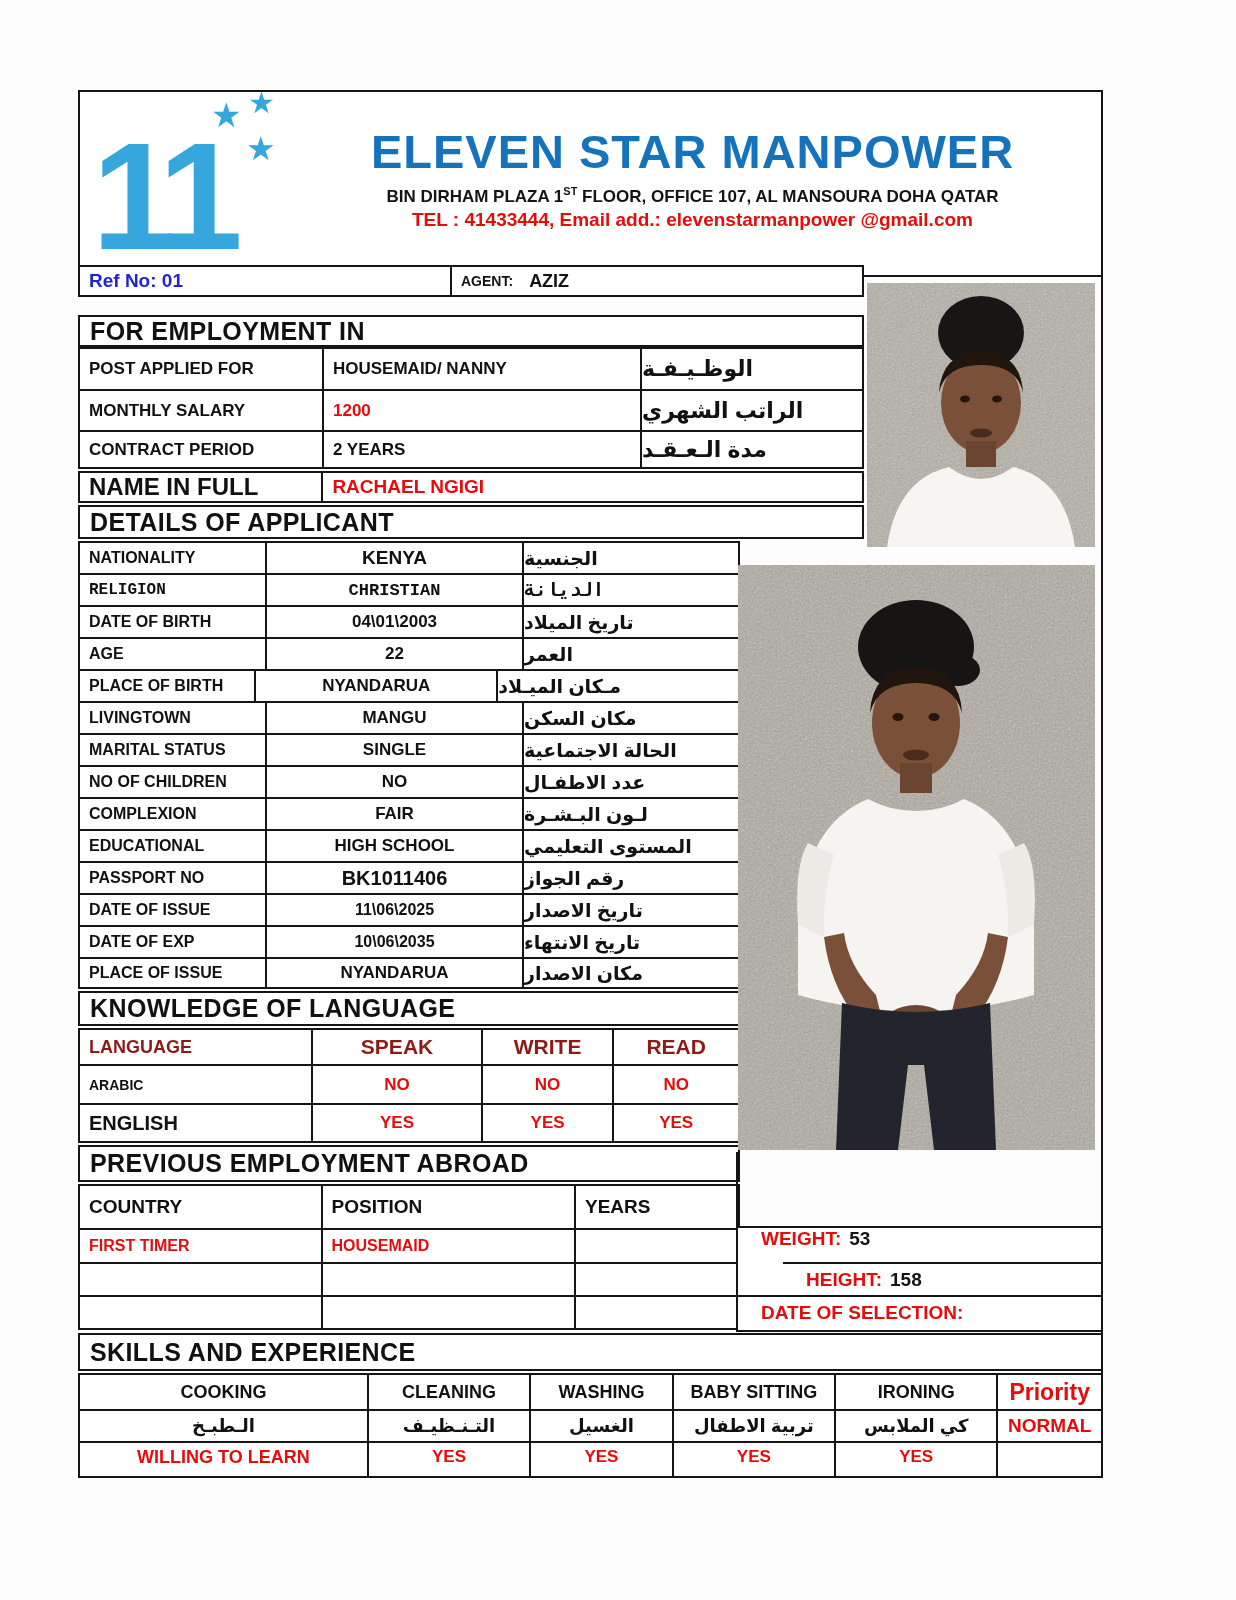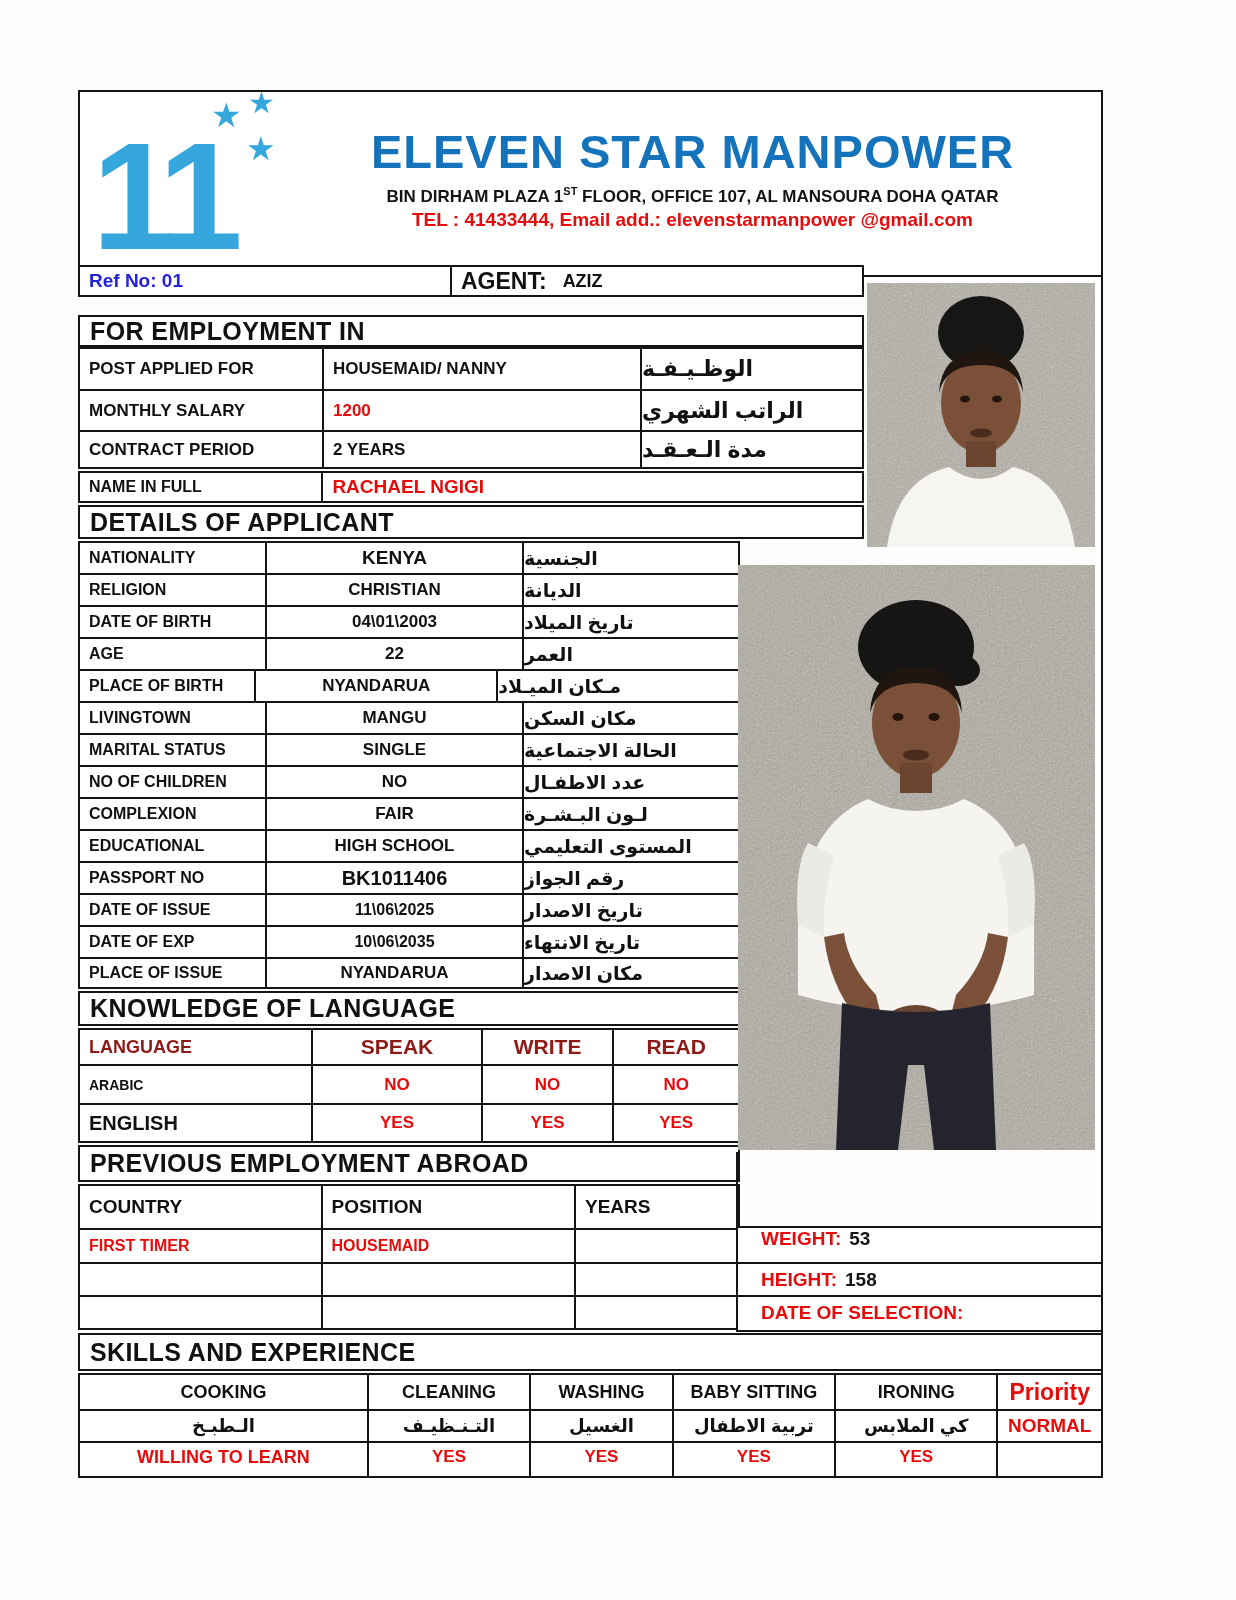--- a/index.html
+++ b/index.html
@@ -49,21 +49,21 @@
     <div class="hdr-addr"><span>BIN DIRHAM PLAZA 1</span><sup>ST</sup><span> FLOOR, OFFICE 107, AL MANSOURA DOHA QATAR</span></div>
     <div class="hdr-tel">TEL : 41433444, Email add.: elevenstarmanpower @gmail.com</div>
   </div>
 
   <div class="sec" style="left:0;top:175px;width:786px;height:32px;">
     <div class="tr first" style="height:28px;">
       <div class="td first" style="width:370px;">
           <span class="lbl blue" style="font-size:19px;">Ref No: 01</span>
         </div>
       <div class="td" style="width:412px;">
-        <span class="lbl" style="font-size:23px;">AGENT:</span>
+        <span class="lbl" style="font-size:14px;">AGENT:</span>
         <span class="val" style="font-size:18px;margin-left:16px;">AZIZ</span>
       </div>
     </div>
   </div>
 
   <div class="sec bar" style="left:0;top:225px;width:786px;height:32px;">FOR EMPLOYMENT IN</div>
 
   <div class="sec" style="left:0;top:257px;width:786px;height:122px;">
     <div class="tr first" style="height:40px;">
       <div class="td first" style="width:242px;">
@@ -90,41 +90,41 @@
       <div class="td" style="width:318px;">
           <span class="lbl val">2 YEARS</span>
         </div>
       <div class="td ar ar-big" style="width:222px;">مدة الـعـقـد</div>
     </div>
   </div>
 
   <div class="sec" style="left:0;top:381px;width:786px;height:32px;">
     <div class="tr first" style="height:28px;">
       <div class="td first" style="width:242px;">
-          <span class="lbl" style="font-size:16px;">NAME IN FULL</span>
+          <span class="lbl" style="font-size:24px;">NAME IN FULL</span>
         </div>
       <div class="td" style="width:542px;">
           <span class="lbl val red" style="font-size:19px;">RACHAEL NGIGI</span>
         </div>
     </div>
   </div>
 
   <div class="sec bar" style="left:0;top:415px;width:786px;height:34px;">DETAILS OF APPLICANT</div>
 
   <div class="sec" style="left:0;top:451px;width:662px;height:448px;">
     <div class="tr first" style="height:30px;">
       <div class="td first" style="width:185px;">
           <span class="lbl" style="font-size:16px;">NATIONALITY</span>
         </div>
       <div class="td cen" style="width:257px;">
           <span class="val" style="font-size:19px;">KENYA</span>
         </div>
       <div class="td ar" style="width:216px;">الجنسية</div>
     </div>
-    <div class="tr" style="height:32px;">
+    <div class="tr" style="height:32px;font-family:Liberation Mono, monospace;">
       <div class="td first" style="width:185px;">
           <span class="lbl" style="font-size:16px;">RELIGION</span>
         </div>
       <div class="td cen" style="width:257px;">
           <span class="val">CHRISTIAN</span>
         </div>
       <div class="td ar" style="width:216px;">الديانة</div>
     </div>
     <div class="tr" style="height:32px;">
       <div class="td first" style="width:185px;">
@@ -331,21 +331,21 @@
   </div>
 
   <div class="sec bar" style="left:0;top:1055px;width:662px;height:37px;">PREVIOUS EMPLOYMENT ABROAD</div>
 
   <div class="abs" style="left:658px;top:1062px;width:2px;height:76px;background:#151515;"></div>
   <div class="sec" style="left:658px;top:1136px;width:367px;height:106px;">
     <div class="tr first" style="height:34px;">
       <span class="meas-lbl">WEIGHT:</span>
       <span class="meas-val">53</span>
     </div>
-    <div class="tr" style="height:33px;align-items:center;">
+    <div class="tr" style="height:33px;align-items:center;margin-left:45px;">
       <span class="meas-lbl">HEIGHT:</span>
       <span class="meas-val">158</span>
     </div>
     <div class="tr" style="height:33px;align-items:center;">
       <span class="meas-lbl">DATE OF SELECTION:</span>
     </div>
   </div>
 
   <div class="sec bar" style="left:0;top:1243px;width:1025px;height:38px;">SKILLS AND EXPERIENCE</div>
 

